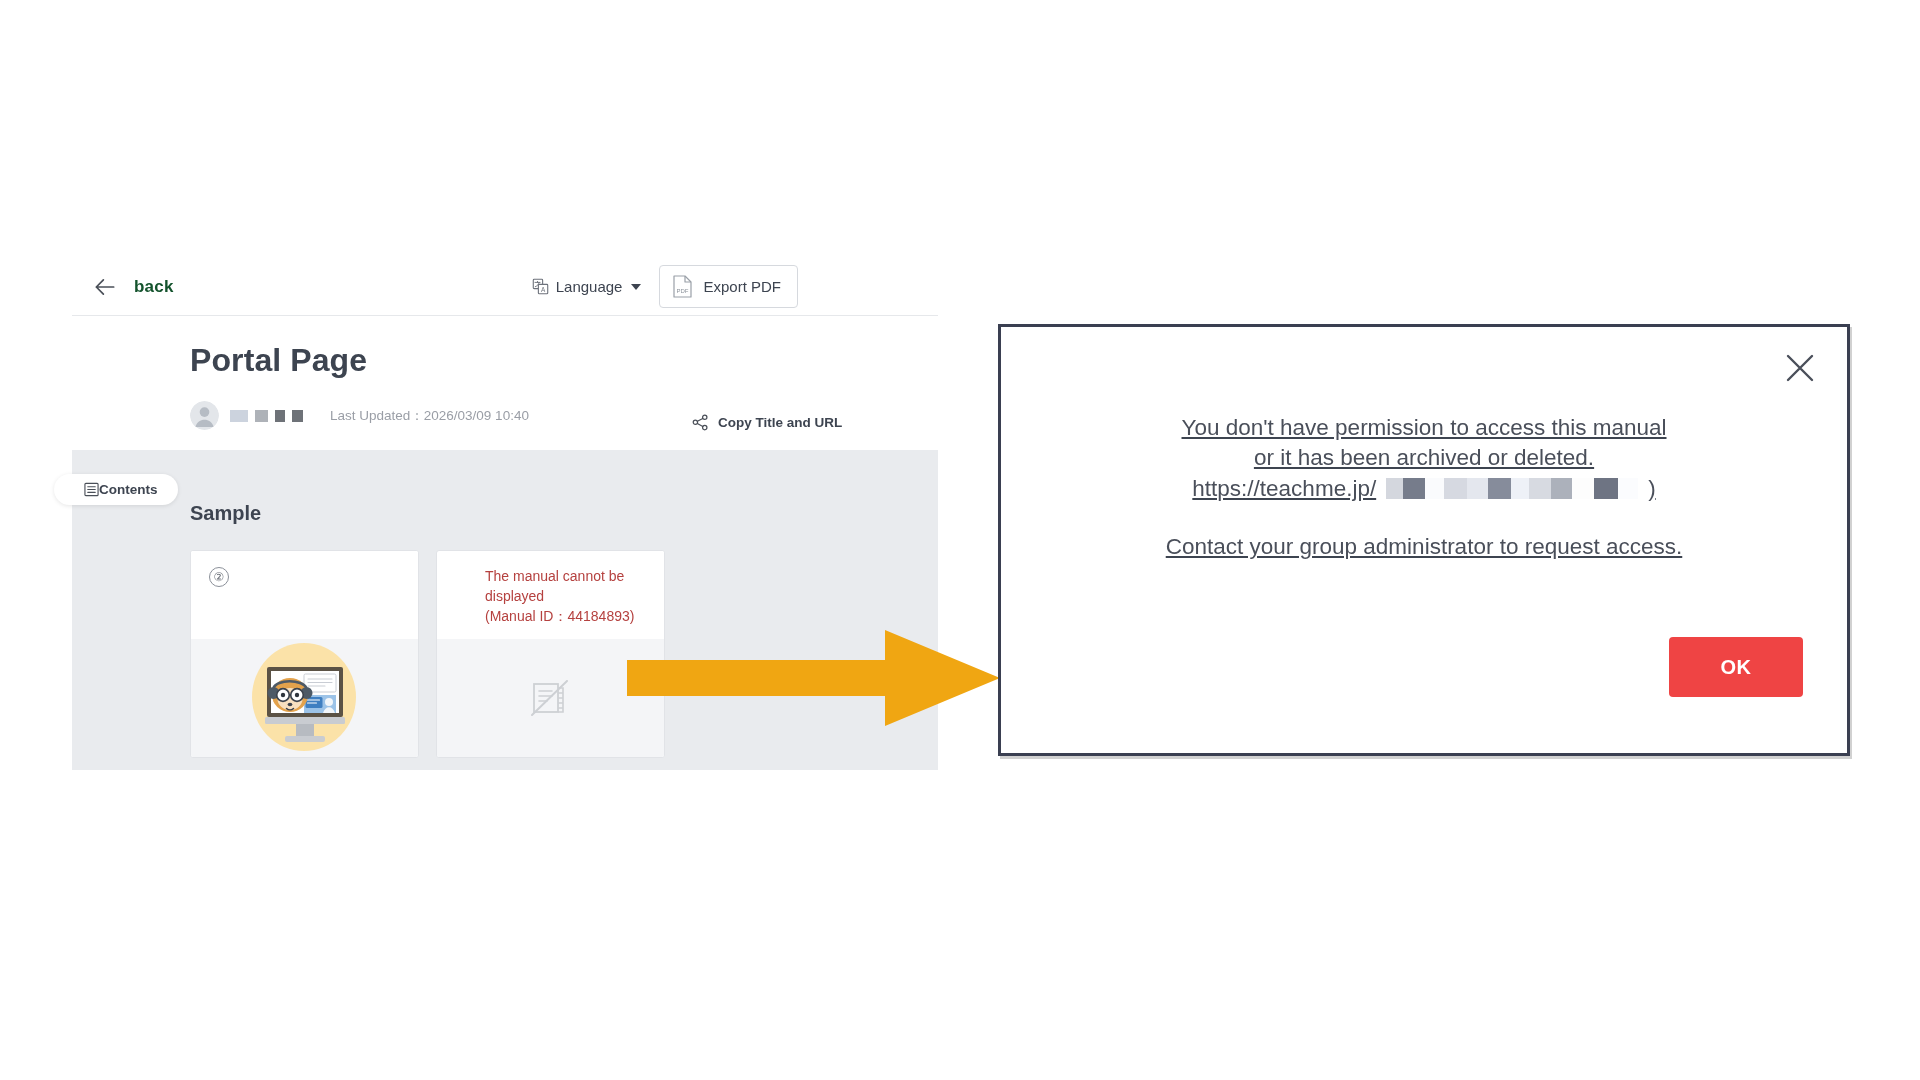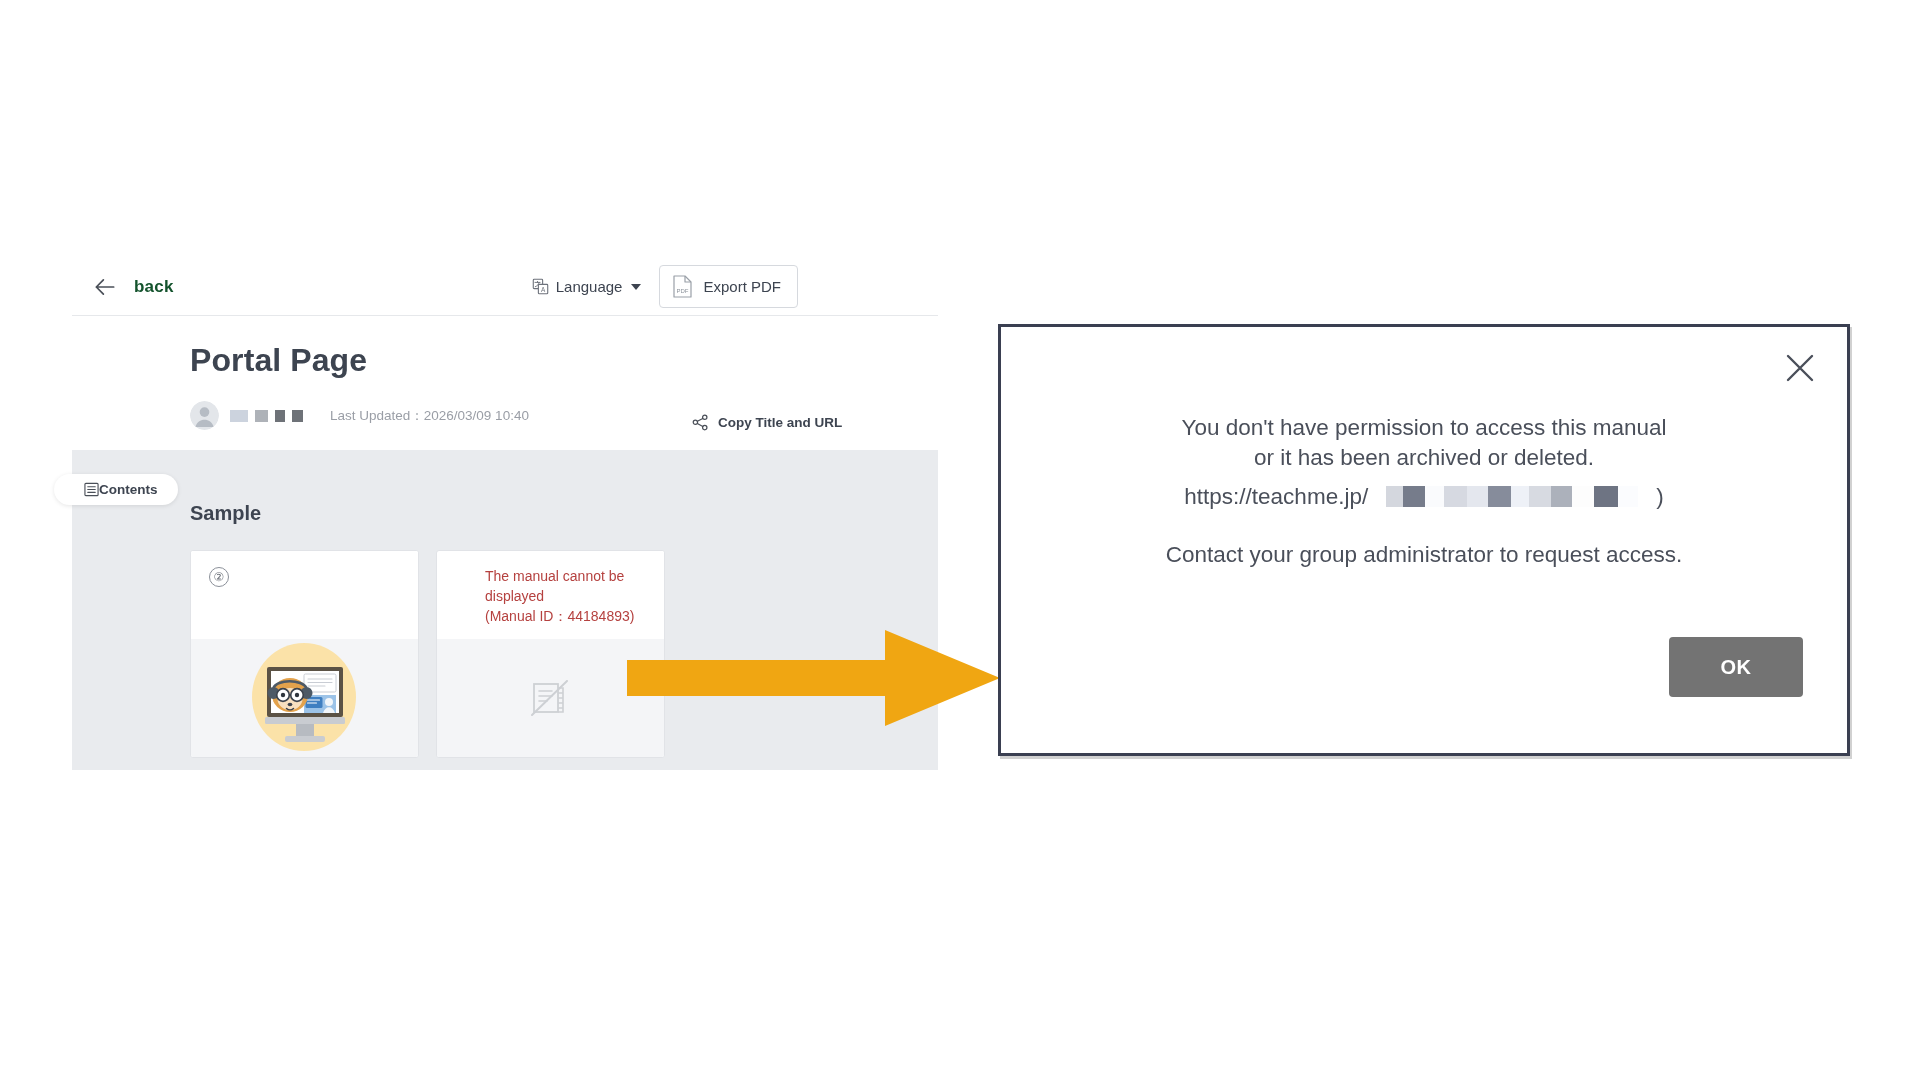--- a/index.html
+++ b/index.html
@@ -285,37 +285,38 @@
     right: 30px;
     top: 24px;
     width: 34px;
     height: 34px;
     cursor: pointer;
   }
 
   .dialog-body {
     padding: 86px 40px 0 40px;
     text-align: center;
+    text-decoration: underline;
   }
 
   .dialog-line {
     font-size: 22.5px;
     color: #4a4f5a;
     line-height: 1.33;
     white-space: nowrap;
   }
 
   .url-line {
     display: flex;
     align-items: center;
     justify-content: center;
-    gap: 16px;
+    gap: 8px;
     font-size: 22.5px;
     color: #4a4f5a;
-    margin-top: 11px;
+    margin-top: 3px;
   }
 
   .url-redact {
     display: inline-flex;
     align-items: center;
     height: 21px;
     margin: 0 2px;
   }
   .url-redact span { display: block; height: 21px; }
 
@@ -325,21 +326,21 @@
     margin-top: 32px;
     white-space: nowrap;
   }
 
   .ok-button {
     position: absolute;
     right: 44px;
     bottom: 56px;
     width: 134px;
     height: 60px;
-    background: #737373;
+    background: #ef4444;
     border: none;
     border-radius: 4px;
     color: #ffffff;
     font-size: 20px;
     font-weight: bold;
     letter-spacing: .5px;
     cursor: pointer;
     font-family: inherit;
   }
 </style>

